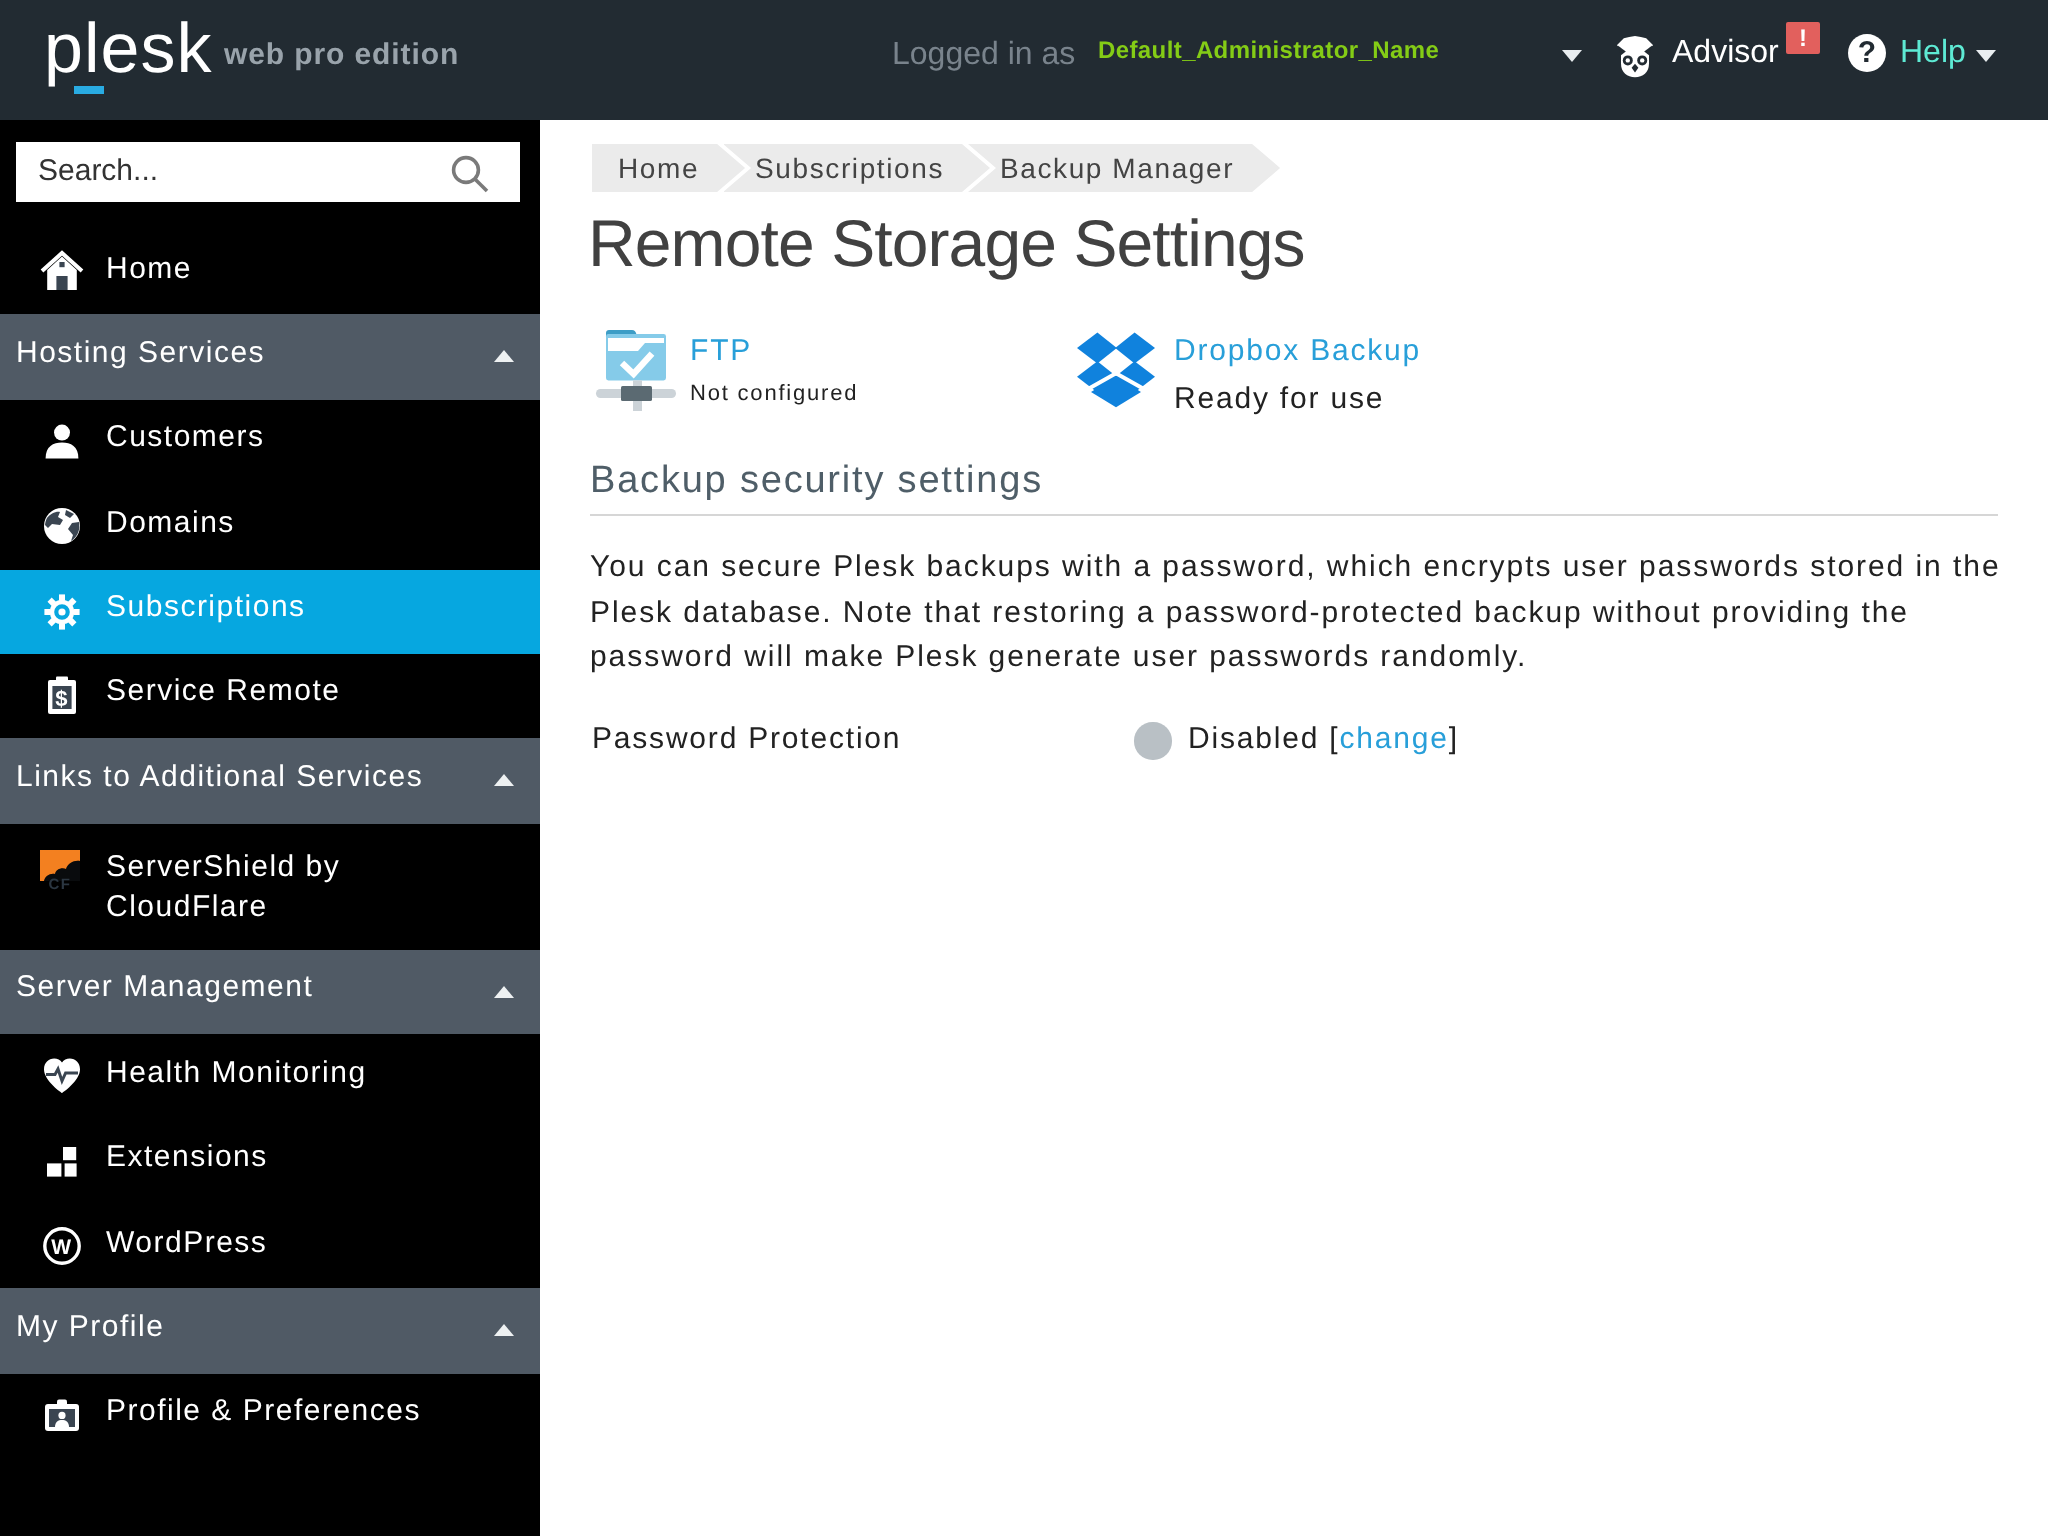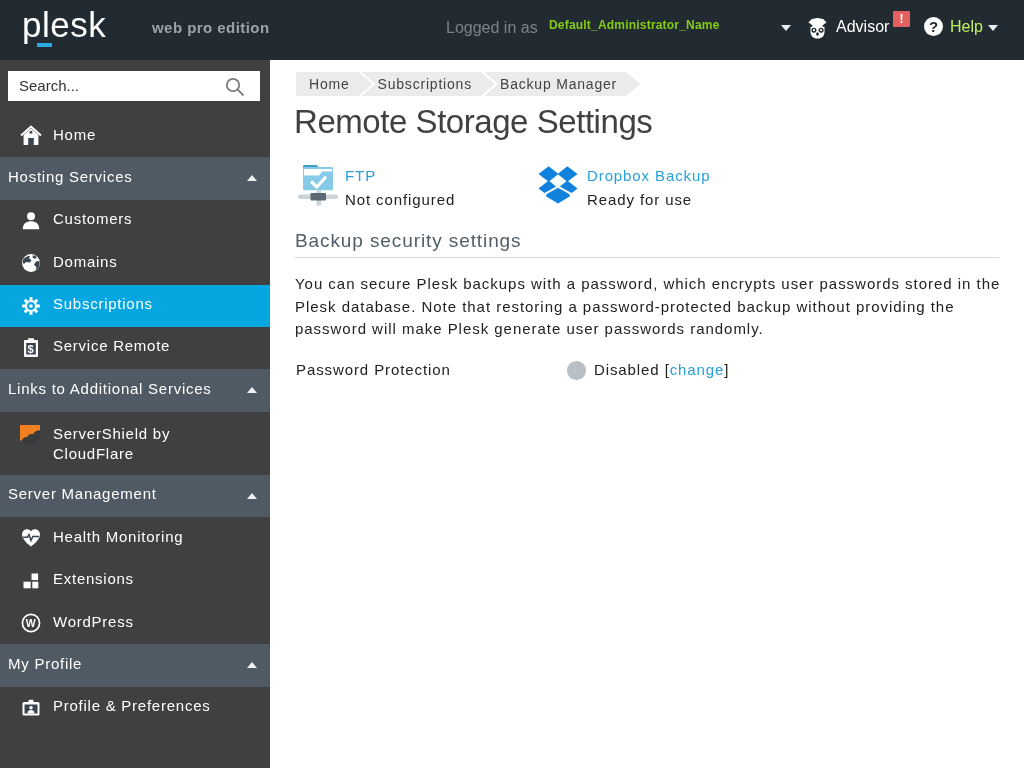--- a/index.html
+++ b/index.html
@@ -3,34 +3,34 @@
 <meta charset="utf-8">
 <style>
 * { margin:0; padding:0; box-sizing:border-box; }
 html,body { width:1024px; height:768px; overflow:hidden; font-family:"Liberation Sans", sans-serif; background:#fff; }
 #page { position:relative; width:1024px; height:768px; }
 
 
 #header { position:absolute; left:0; top:0; width:1024px; height:60px; background:#222b32; }
 #logo { position:absolute; left:22px; top:5px; color:#fff; font-size:35px; letter-spacing:0.5px; }
 #logo-underline { position:absolute; left:37px; top:43px; width:15px; height:4px; background:#29abe2; }
-#edition { position:absolute; left:112px; top:19px; color:#99a3ab; font-size:15px; font-weight:bold; letter-spacing:0.45px;margin-left:40px; }
+#edition { position:absolute; left:112px; top:19px; color:#99a3ab; font-size:15px; font-weight:bold; letter-spacing:0.45px; }
 #loggedinas { position:absolute; left:446px; top:19px; color:#79838c; font-size:16px; }
 #adminname { position:absolute; left:549px; top:18px; color:#84cc16; font-size:12px; font-weight:bold; letter-spacing:0.2px; }
 .caret { position:absolute; width:0; height:0; border-left:5px solid transparent; border-right:5px solid transparent; border-top:6px solid #e9edf0; }
 #caret-user { left:781px; top:25px; }
 #advisor-icon { position:absolute; left:808px; top:17px; }
 #advisor-text { position:absolute; left:836px; top:18px; color:#fff; font-size:16px; }
 #advisor-badge { position:absolute; left:893px; top:11px; width:17px; height:16px; background:#e2605d; color:#fff; font-size:12px; font-weight:bold; text-align:center; line-height:16px; border-radius:1px; }
 #help-icon { position:absolute; left:924px; top:17px; width:19px; height:19px; border-radius:50%; background:#fff; color:#222b32; font-size:15px; font-weight:bold; text-align:center; line-height:19px; }
-#help-text { position:absolute; left:950px; top:18px; color:#bef264; font-size:16px; }
+#help-text { position:absolute; left:950px; top:18px; color:#5eead4; font-size:16px; }
 #caret-help { left:988px; top:25px; }
 
 
-#sidebar { position:absolute; left:0; top:60px; width:270px; height:708px; background:#404040; }
+#sidebar { position:absolute; left:0; top:60px; width:270px; height:708px; background:#000000; }
 #search { position:absolute; left:8px; top:11px; width:252px; height:30px; background:#fff; }
 #search-text { position:absolute; left:11px; top:6px; font-size:15px; color:#333; }
 #search-icon { position:absolute; right:14px; top:5px; }
 #menu { position:absolute; top:55px; left:0; width:270px; }
 .mi { position:relative; height:42.4px; color:#fff; font-size:15px; letter-spacing:0.75px; }
 .mi .txt { position:absolute; left:53px; top:10.5px; }
 .mi svg, .mi .ic { position:absolute; left:20px; top:10px; }
 .sect { position:relative; height:42.4px; background:#505a65; color:#fff; font-size:15px; letter-spacing:0.75px;padding-left:19px; }
 .sect .txt { position:absolute; left:8px; top:10.5px; }
 .sect .up { position:absolute; right:13px; top:18px; width:0; height:0; border-left:5px solid transparent; border-right:5px solid transparent; border-bottom:6px solid #eef1f2; }
@@ -39,21 +39,21 @@
 .mi2 .txt { position:absolute; left:53px; top:12px; line-height:20px; }
 .mi2 svg { position:absolute; left:20px; top:13px; }
 
 
 #main { position:absolute; left:270px; top:60px; width:754px; height:708px; background:#fff; }
 #crumbs { position:absolute; left:26px; top:12px; height:24px; display:flex; }
 .crumb { position:relative; height:24px; line-height:24px; font-size:14px; letter-spacing:0.8px; color:#444; background:#ebebeb; padding:0 23px 0 16px; margin-right:-11px; clip-path:polygon(0 0, calc(100% - 14px) 0, 100% 50%, calc(100% - 14px) 100%, 0 100%, 14px 50%); }
 .crumb.first { padding-left:13px; clip-path:polygon(0 0, calc(100% - 14px) 0, 100% 50%, calc(100% - 14px) 100%, 0 100%); }
 #h1 { position:absolute; left:24px; top:43px; font-size:33px; color:#414141; letter-spacing:-0.45px; }
 #ftp-link { position:absolute; left:345px; top:167px; font-size:15px; letter-spacing:0.9px; color:#289fd9; }
-#ftp-stat { position:absolute; left:345px; top:191px; font-size:15px; letter-spacing:0.9px; color:#222; }
+#ftp-stat { position:absolute; left:345px; top:191px; font-size:11px; letter-spacing:0.9px; color:#222; }
 #dbx-link { position:absolute; left:587px; top:167px; font-size:15px; letter-spacing:0.9px; color:#289fd9; }
 #dbx-stat { position:absolute; left:587px; top:191px; font-size:15px; letter-spacing:0.9px; color:#222; }
 #ftp-icon { position:absolute; left:297px; top:164px; }
 #dbx-icon { position:absolute; left:538px; top:163px; }
 </style>
 </head>
 <body>
 <div id="page">
 
   <div id="header">

